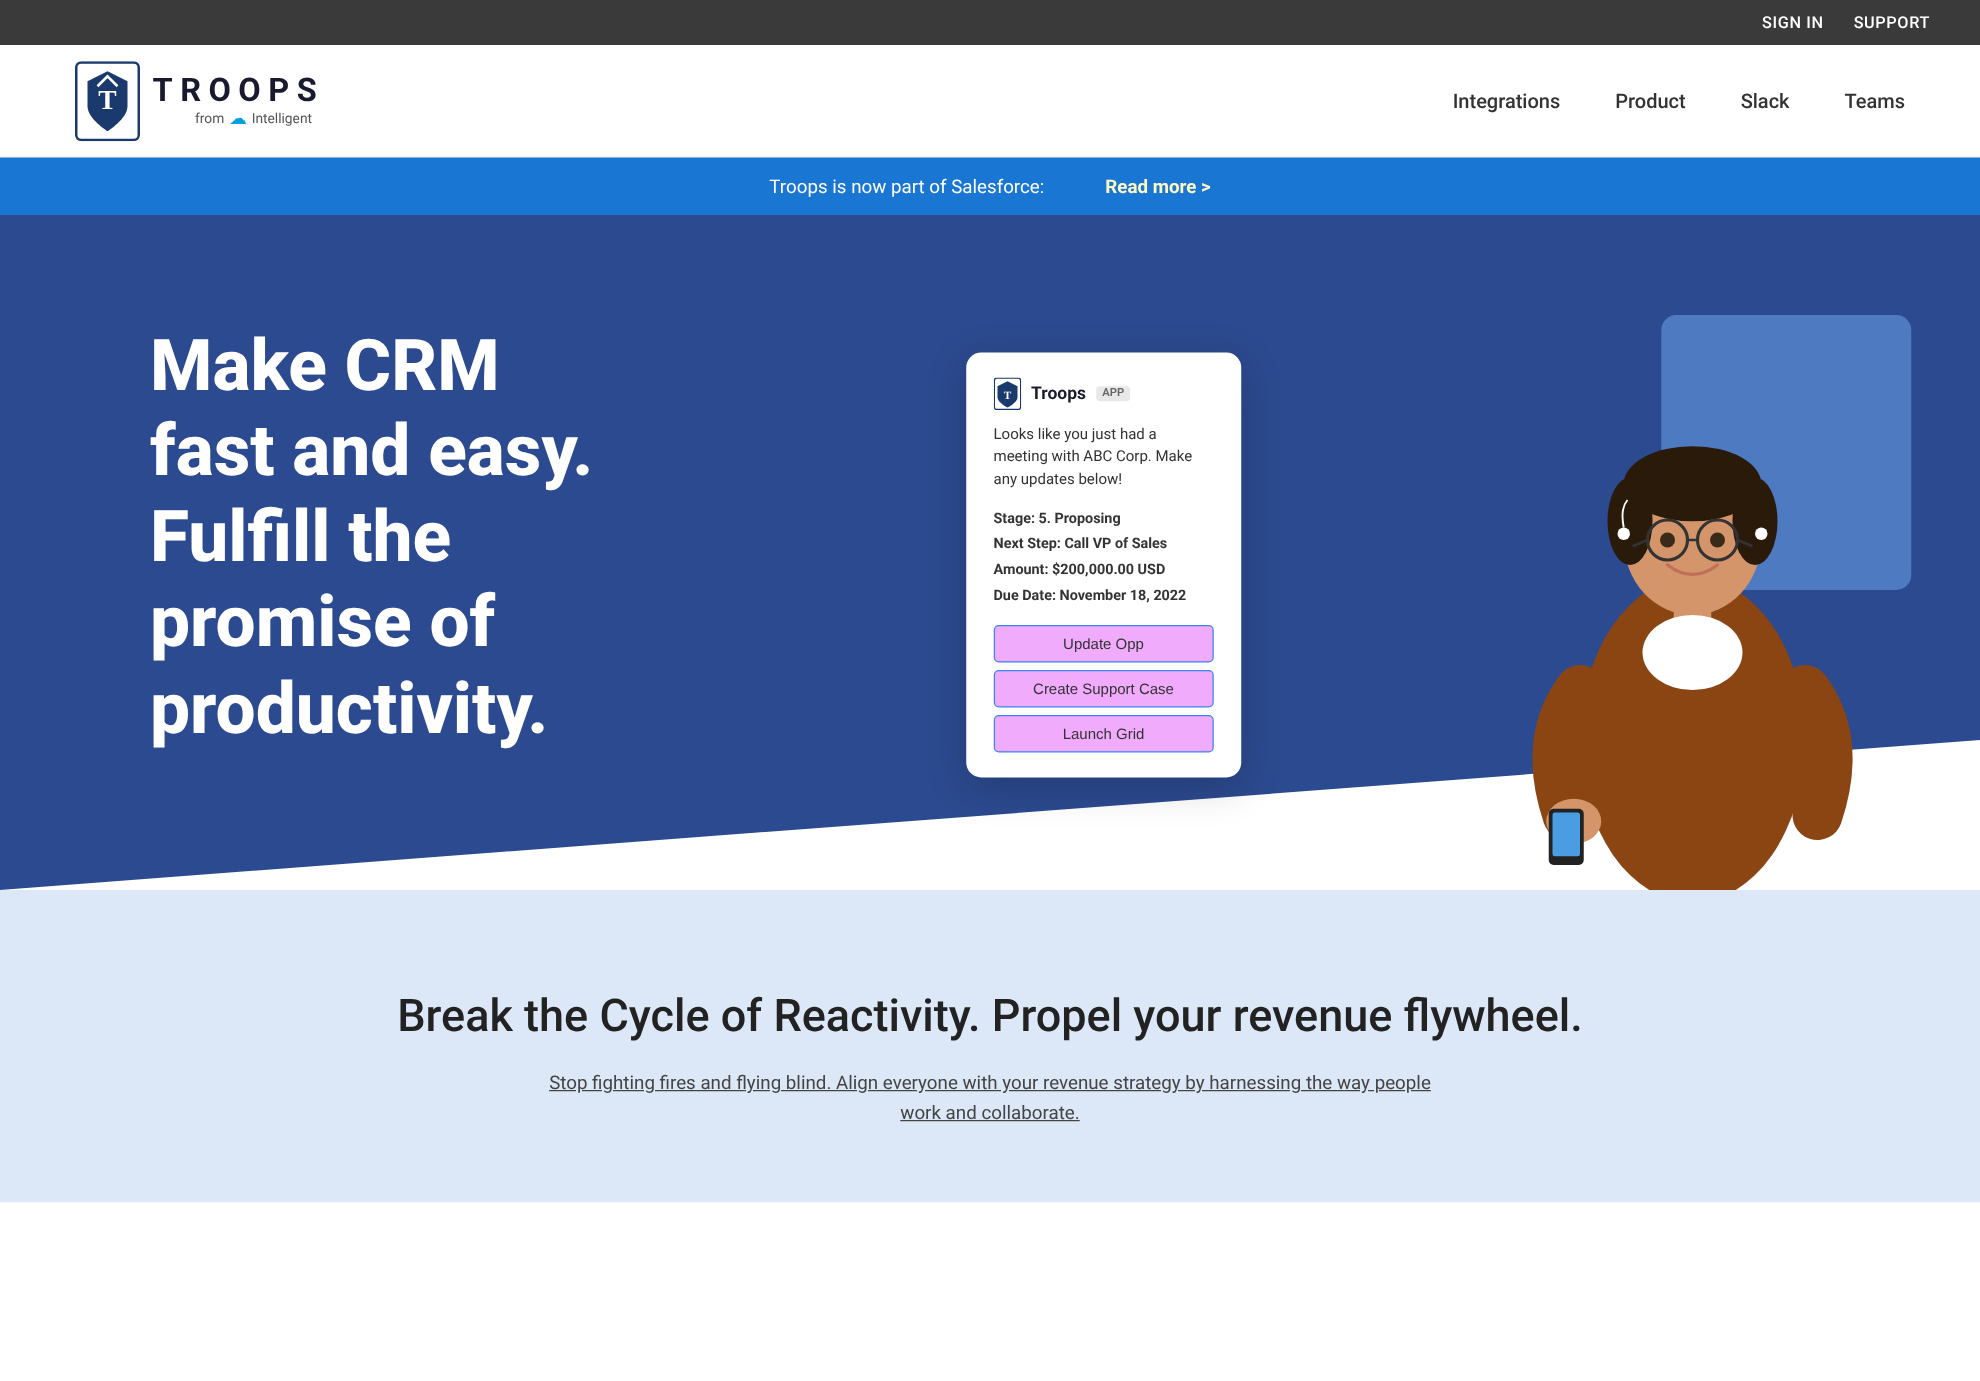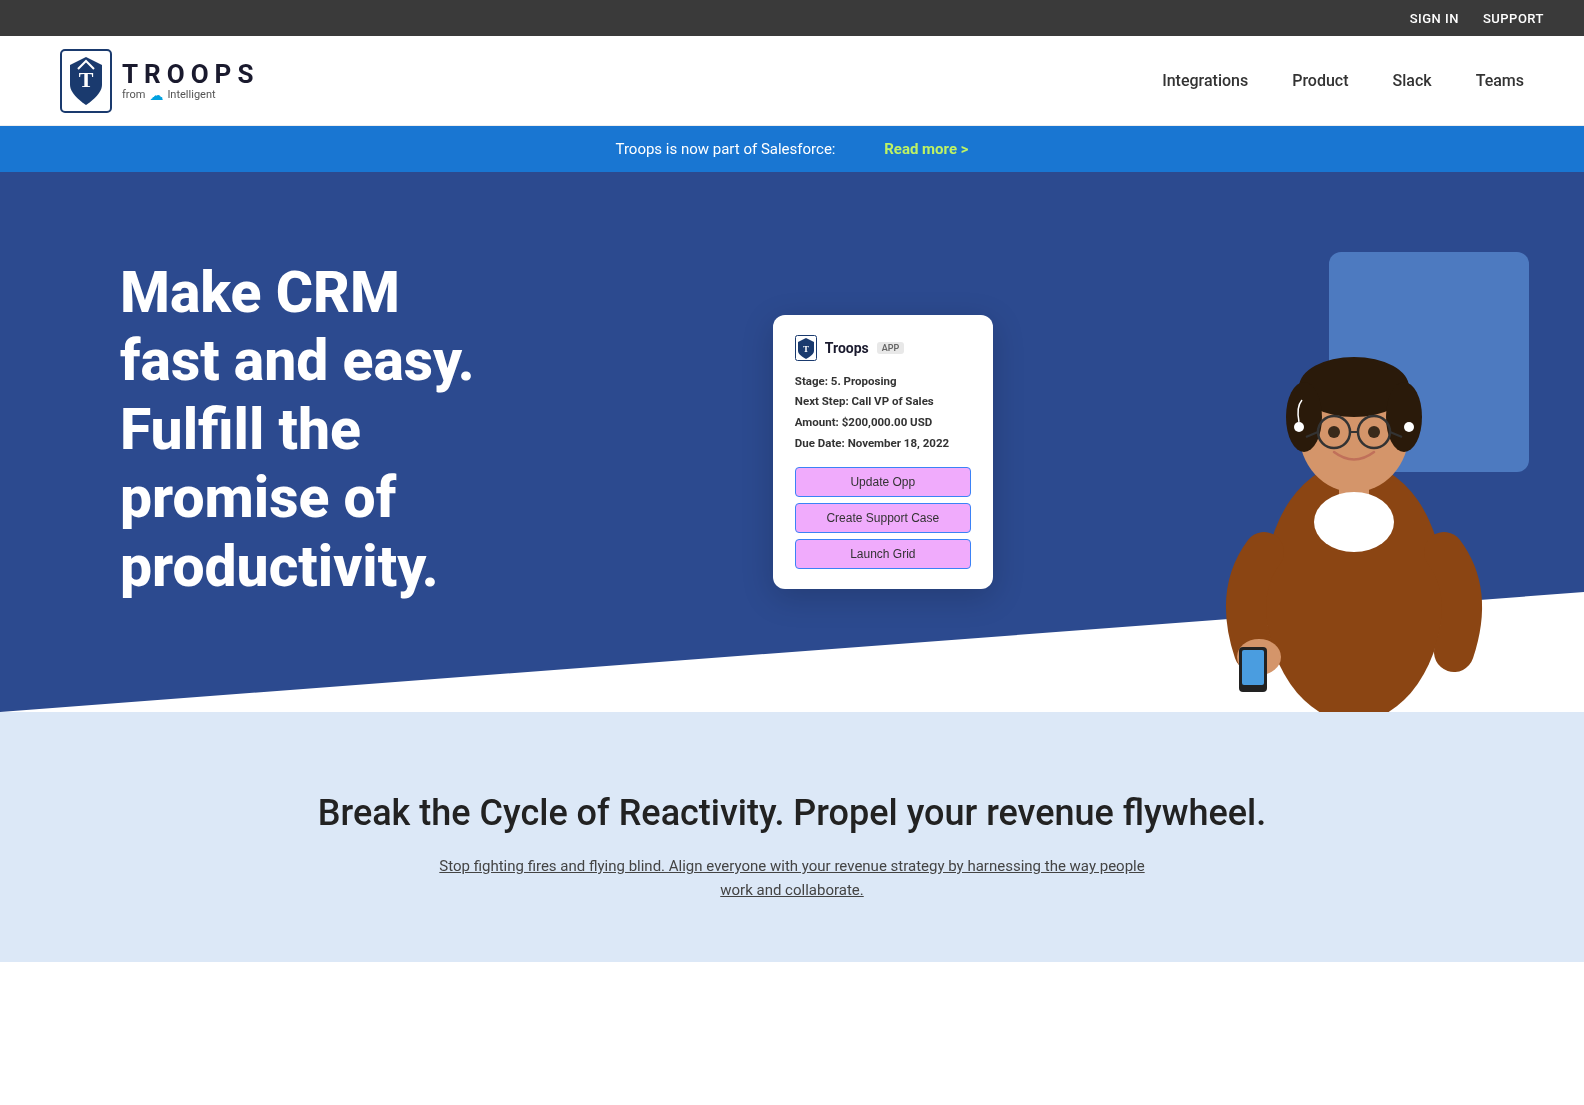--- a/index.html
+++ b/index.html
@@ -52,20 +52,21 @@
       letter-spacing: 6px;
       color: #1a1a2e;
     }
     .logo-sub {
       font-size: 11px;
       color: #555;
       display: flex;
       align-items: center;
       gap: 4px;
       margin-top: -2px;
+      margin-left: 34px;
     }
     .cloud-icon {
       color: #00a1e0;
       font-size: 14px;
     }
     .nav-links {
       display: flex;
       align-items: center;
       gap: 44px;
     }
@@ -78,21 +79,21 @@
 
     
     .banner {
       background: #1976d2;
       text-align: center;
       padding: 14px 0;
       font-size: 15px;
       color: #fff;
     }
     .banner a {
-      color: #bef264;
+      color: #fef9c3;
       font-weight: 700;
       text-decoration: none;
       padding-left: 45px;
     }
 
     
     .hero {
       background: #2c4a8f;
       position: relative;
       min-height: 540px;
@@ -309,20 +310,21 @@
     <div class="chat-card">
       <div class="chat-card-header">
         <svg class="chat-logo-small" viewBox="0 0 22 26" fill="none">
           <rect x="0.5" y="0.5" width="21" height="25" rx="2" fill="white" stroke="#1a3a6e" stroke-width="1"></rect>
           <path d="M11 3 L19 7 L19 16 C19 20 11 24 11 24 C11 24 3 20 3 16 L3 7 Z" fill="#1a3a6e"></path>
           <text x="11" y="17" text-anchor="middle" font-size="9" font-weight="900" fill="white" font-family="serif">T</text>
         </svg>
         <span class="chat-app-name">Troops</span>
         <span class="app-badge">APP</span>
       </div>
+      <div class="chat-message">Looks like you just had a meeting with ABC Corp. Make any updates below!</div>
       <div class="chat-fields">
         <div><span>Stage:</span> <span>5. Proposing</span></div>
         <div><span>Next Step:</span> <span>Call VP of Sales</span></div>
         <div><span>Amount:</span> <span>$200,000.00 USD</span></div>
         <div><span>Due Date:</span> <span>November 18, 2022</span></div>
       </div>
       <button class="chat-btn">Update Opp</button>
       <button class="chat-btn">Create Support Case</button>
       <button class="chat-btn">Launch Grid</button>
     </div>

